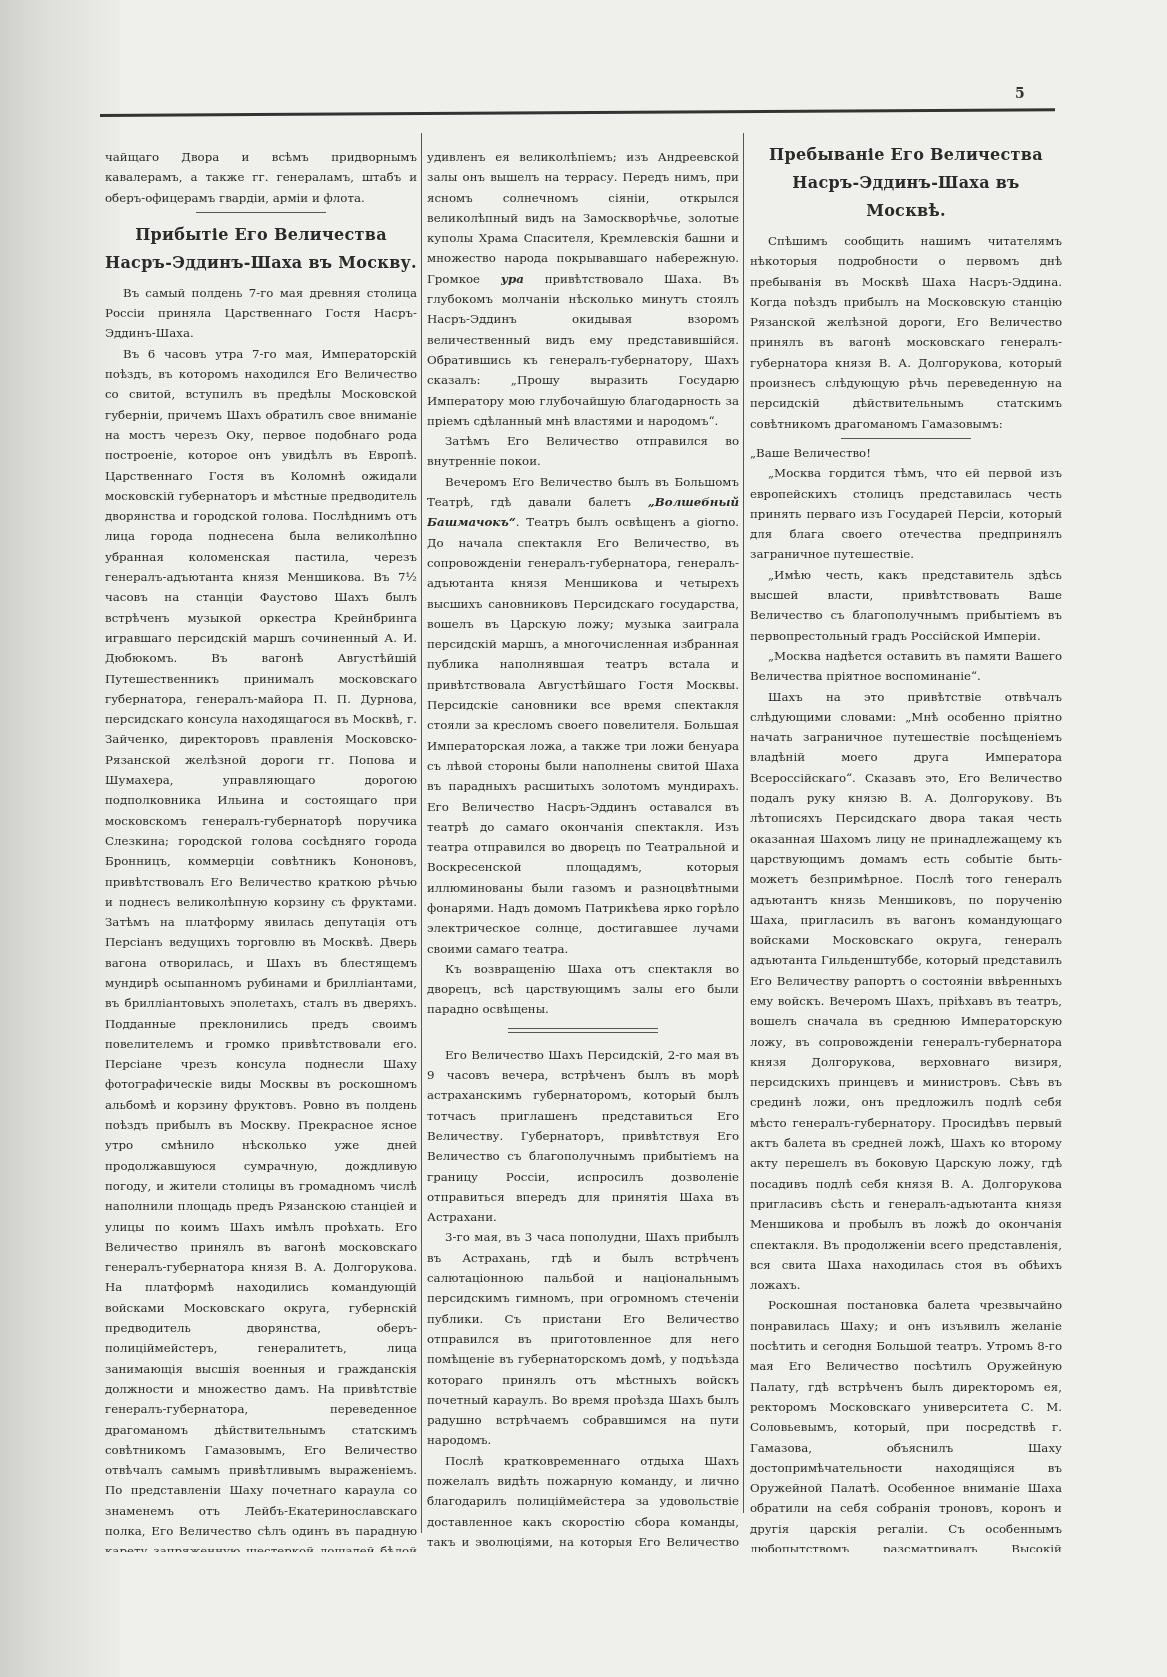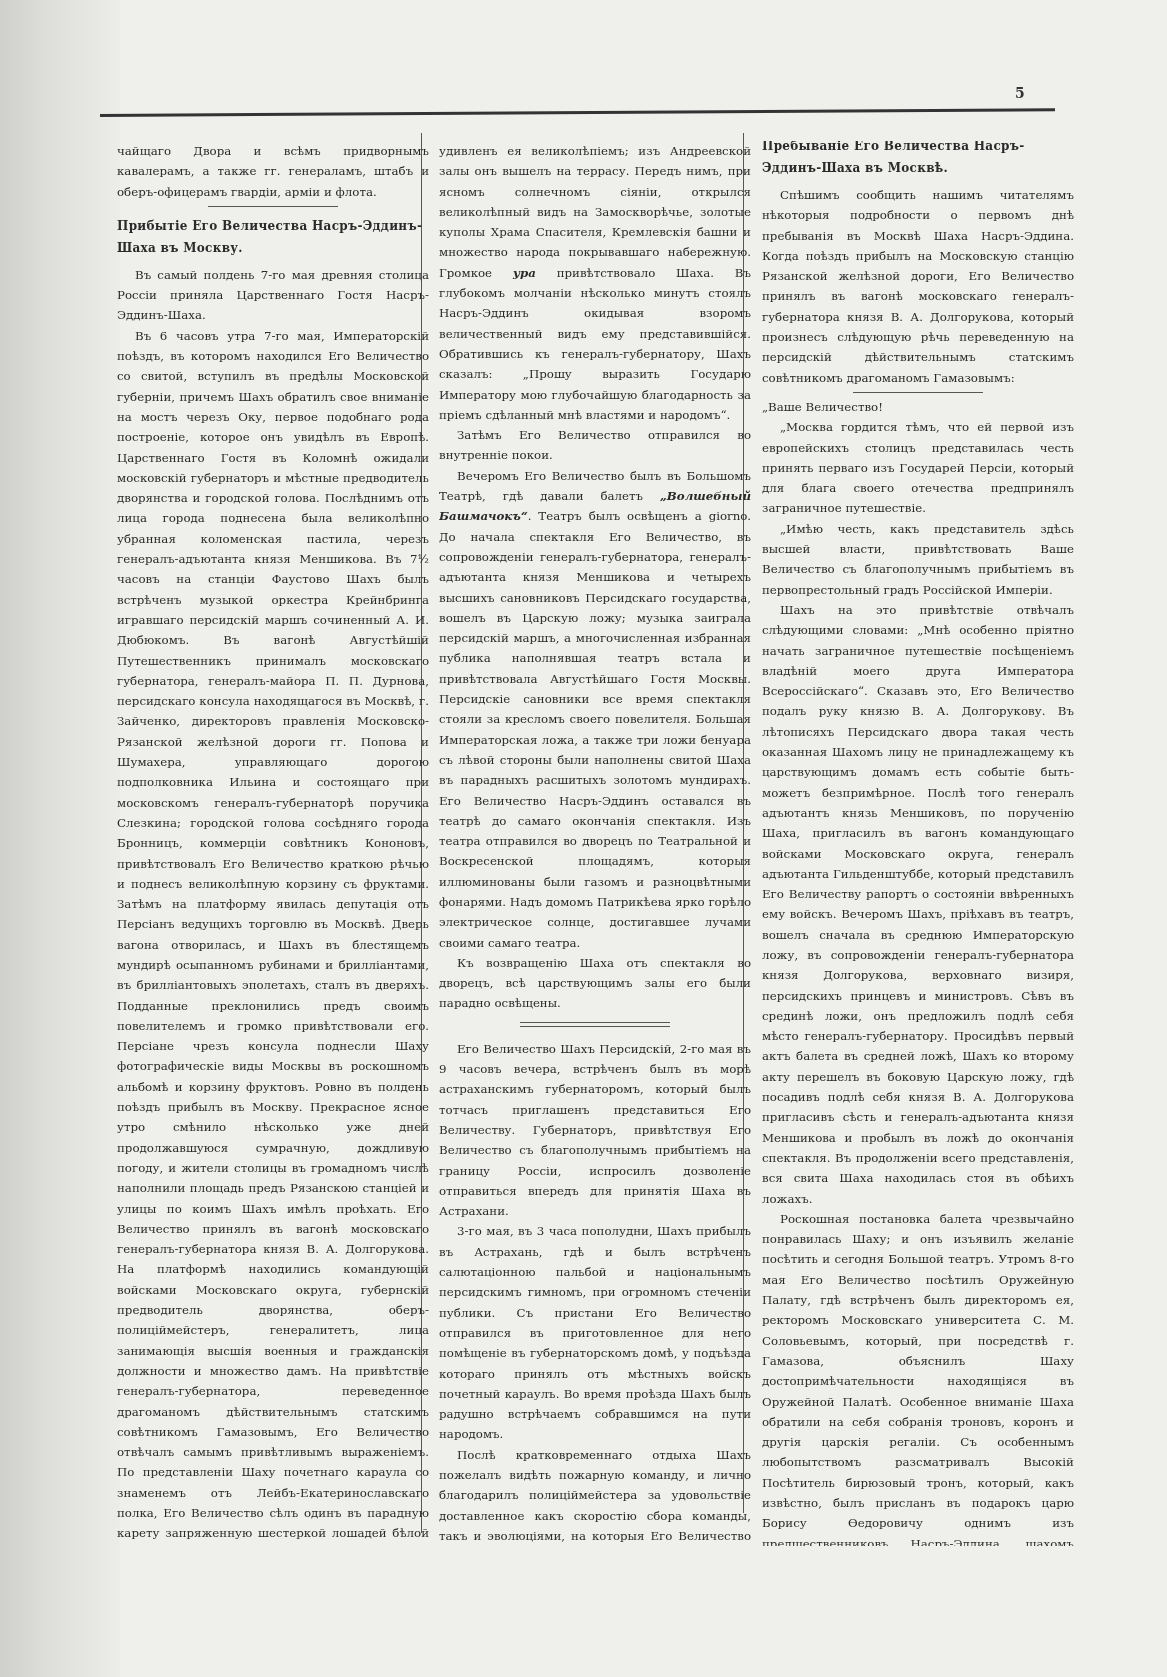--- a/index.html
+++ b/index.html
@@ -19,38 +19,37 @@
     font-size: 14px; font-weight: bold; color: #333;
   }
   .top-rule {
     position: absolute; left: 100px; top: 114px; width: 955px; height: 3px;
     background: #333; transform: rotate(-0.35deg); transform-origin: left center;
   }
   .columns {
     position: absolute; left: 105px; top: 133px; width: 950px; height: 1405px;
   }
   .col {
-    position: absolute; top: 8px; width: 312px; height: 100%;
+    position: absolute; top: 14px; width: 312px; height: 100%;
     font-size: 11.8px; line-height: 20.3px; text-align: justify;
     overflow: hidden;
-    margin-left: 12px;
   }
   .col1 { left: 0; }
   .col2 { left: 322px; }
   .col3 { left: 645px; }
   .col-divider {
     position: absolute; top: 0; width: 1px; background: #555;
   }
   .div1 { left: 316px; height: 1400px; }
   .div2 { left: 638px; height: 1380px; }
   p { margin: 0; text-indent: 18px; }
   p.noindent { text-indent: 0; }
   h2 {
-    margin: 8px 0 6px; font-size: 12px; line-height: 22px;
-    text-align: left; font-weight: bold; letter-spacing: 0.3px;
+    margin: 8px 0 6px; font-size: 16px; line-height: 28px;
+    text-align: center; font-weight: bold; letter-spacing: 0.3px;
   }
   .short-rule { width: 130px; height: 1px; background: #555; margin: 4px auto; }
   .double-rule { width: 150px; margin: 8px auto 12px; border-top: 1px solid #555; border-bottom: 1px solid #555; height: 3px; }
   .greeting { text-align: left; text-indent: 0; }
   em { font-weight: bold; }
 </style>
 </head>
 <body>
 
 <div class="left-shadow"></div>
@@ -83,16 +82,17 @@
 
   </div>
 
   <div class="col col3">
     <h2 style="margin-top:-6px">Пребываніе Его Величества Насръ-Эддинъ-Шаха въ Москвѣ.</h2>
     <p>Спѣшимъ сообщить нашимъ читателямъ нѣкоторыя подробности о первомъ днѣ пребыванія въ Москвѣ Шаха Насръ-Эддина. Когда поѣздъ прибылъ на Московскую станцію Рязанской желѣзной дороги, Его Величество принялъ въ вагонѣ московскаго генералъ-губернатора князя В. А. Долгорукова, который произнесъ слѣдующую рѣчь переведенную на персидскій дѣйствительнымъ статскимъ совѣтникомъ драгоманомъ Гамазовымъ:</p>
     <div class="short-rule"></div>
     <p class="greeting">„Ваше Величество!</p>
     <p>„Москва гордится тѣмъ, что ей первой изъ европейскихъ столицъ представилась честь принять перваго изъ Государей Персіи, который для блага своего отечества предпринялъ заграничное путешествіе.</p>
     <p>„Имѣю честь, какъ представитель здѣсь высшей власти, привѣтствовать Ваше Величество съ благополучнымъ прибытіемъ въ первопрестольный градъ Россійской Имперіи.</p>
+    <p>„Москва надѣется оставить въ памяти Вашего Величества пріятное воспоминаніе“.</p>
     <p>Шахъ на это привѣтствіе отвѣчалъ слѣдующими словами: „Мнѣ особенно пріятно начать заграничное путешествіе посѣщеніемъ владѣній моего друга Императора Всероссійскаго“. Сказавъ это, Его Величество подалъ руку князю В. А. Долгорукову. Въ лѣтописяхъ Персидскаго двора такая честь оказанная Шахомъ лицу не принадлежащему къ царствующимъ домамъ есть событіе быть-можетъ безпримѣрное. Послѣ того генералъ адъютантъ князь Меншиковъ, по порученію Шаха, пригласилъ въ вагонъ командующаго войсками Московскаго округа, генералъ адъютанта Гильденштуббе, который представилъ Его Величеству рапортъ о состояніи ввѣренныхъ ему войскъ. Вечеромъ Шахъ, пріѣхавъ въ театръ, вошелъ сначала въ среднюю Императорскую ложу, въ сопровожденіи генералъ-губернатора князя Долгорукова, верховнаго визиря, персидскихъ принцевъ и министровъ. Сѣвъ въ срединѣ ложи, онъ предложилъ подлѣ себя мѣсто генералъ-губернатору. Просидѣвъ первый актъ балета въ средней ложѣ, Шахъ ко второму акту перешелъ въ боковую Царскую ложу, гдѣ посадивъ подлѣ себя князя В. А. Долгорукова пригласивъ сѣсть и генералъ-адъютанта князя Меншикова и пробылъ въ ложѣ до окончанія спектакля. Въ продолженіи всего представленія, вся свита Шаха находилась стоя въ обѣихъ ложахъ.</p>
     <p>Роскошная постановка балета чрезвычайно понравилась Шаху; и онъ изъявилъ желаніе посѣтить и сегодня Большой театръ. Утромъ 8-го мая Его Величество посѣтилъ Оружейную Палату, гдѣ встрѣченъ былъ директоромъ ея, ректоромъ Московскаго университета С. М. Соловьевымъ, который, при посредствѣ г. Гамазова, объяснилъ Шаху достопримѣчательности находящіяся въ Оружейной Палатѣ. Особенное вниманіе Шаха обратили на себя собранія троновъ, коронъ и другія царскія регаліи. Съ особеннымъ любопытствомъ разсматривалъ Высокій Посѣтитель бирюзовый тронъ, который, какъ извѣстно, былъ присланъ въ подарокъ царю Борису Ѳедоровичу однимъ изъ предшественниковъ Насръ-Эддина, шахомъ Аббасомъ, въ началѣ XVII столѣтія. Это тотъ самый тронъ, который во время коронаціи ставится на „чертожномъ мѣстѣ“ для Государыни Императрицы, рядомъ съ трономъ Государя Императора византійской работы изъ слоновой кости. По возвращеніи изъ Оружейной Палаты, Шахъ еще наканунѣ изъявившій желаніе познакомиться съ нѣкоторыми изъ лицъ военнаго и гражданскаго званія, принималъ всѣхъ въ картинной галлереѣ. Затѣмъ Его Величество отправился въ Лазаревскій Институтъ Восточныхъ Языковъ, гдѣ былъ встрѣченъ попечителемъ Московскаго учебнаго округа, княземъ А. П. Ширинскимъ-Шихматовымъ, директоромъ Института Н. Д. Делановымъ и всѣми служащими. Въ большой залѣ, гдѣ были собраны преподаватели и воспитанники, Его Величество, сѣвъ на особо-приготовленное возвышенное мѣсто, благоволилъ выслушать привѣтственную рѣчь на персидскомъ языкѣ сказанную профессоромъ Назарьянцемъ и стихото-</p>
   </div>
 </div>
 
 </body></html>

